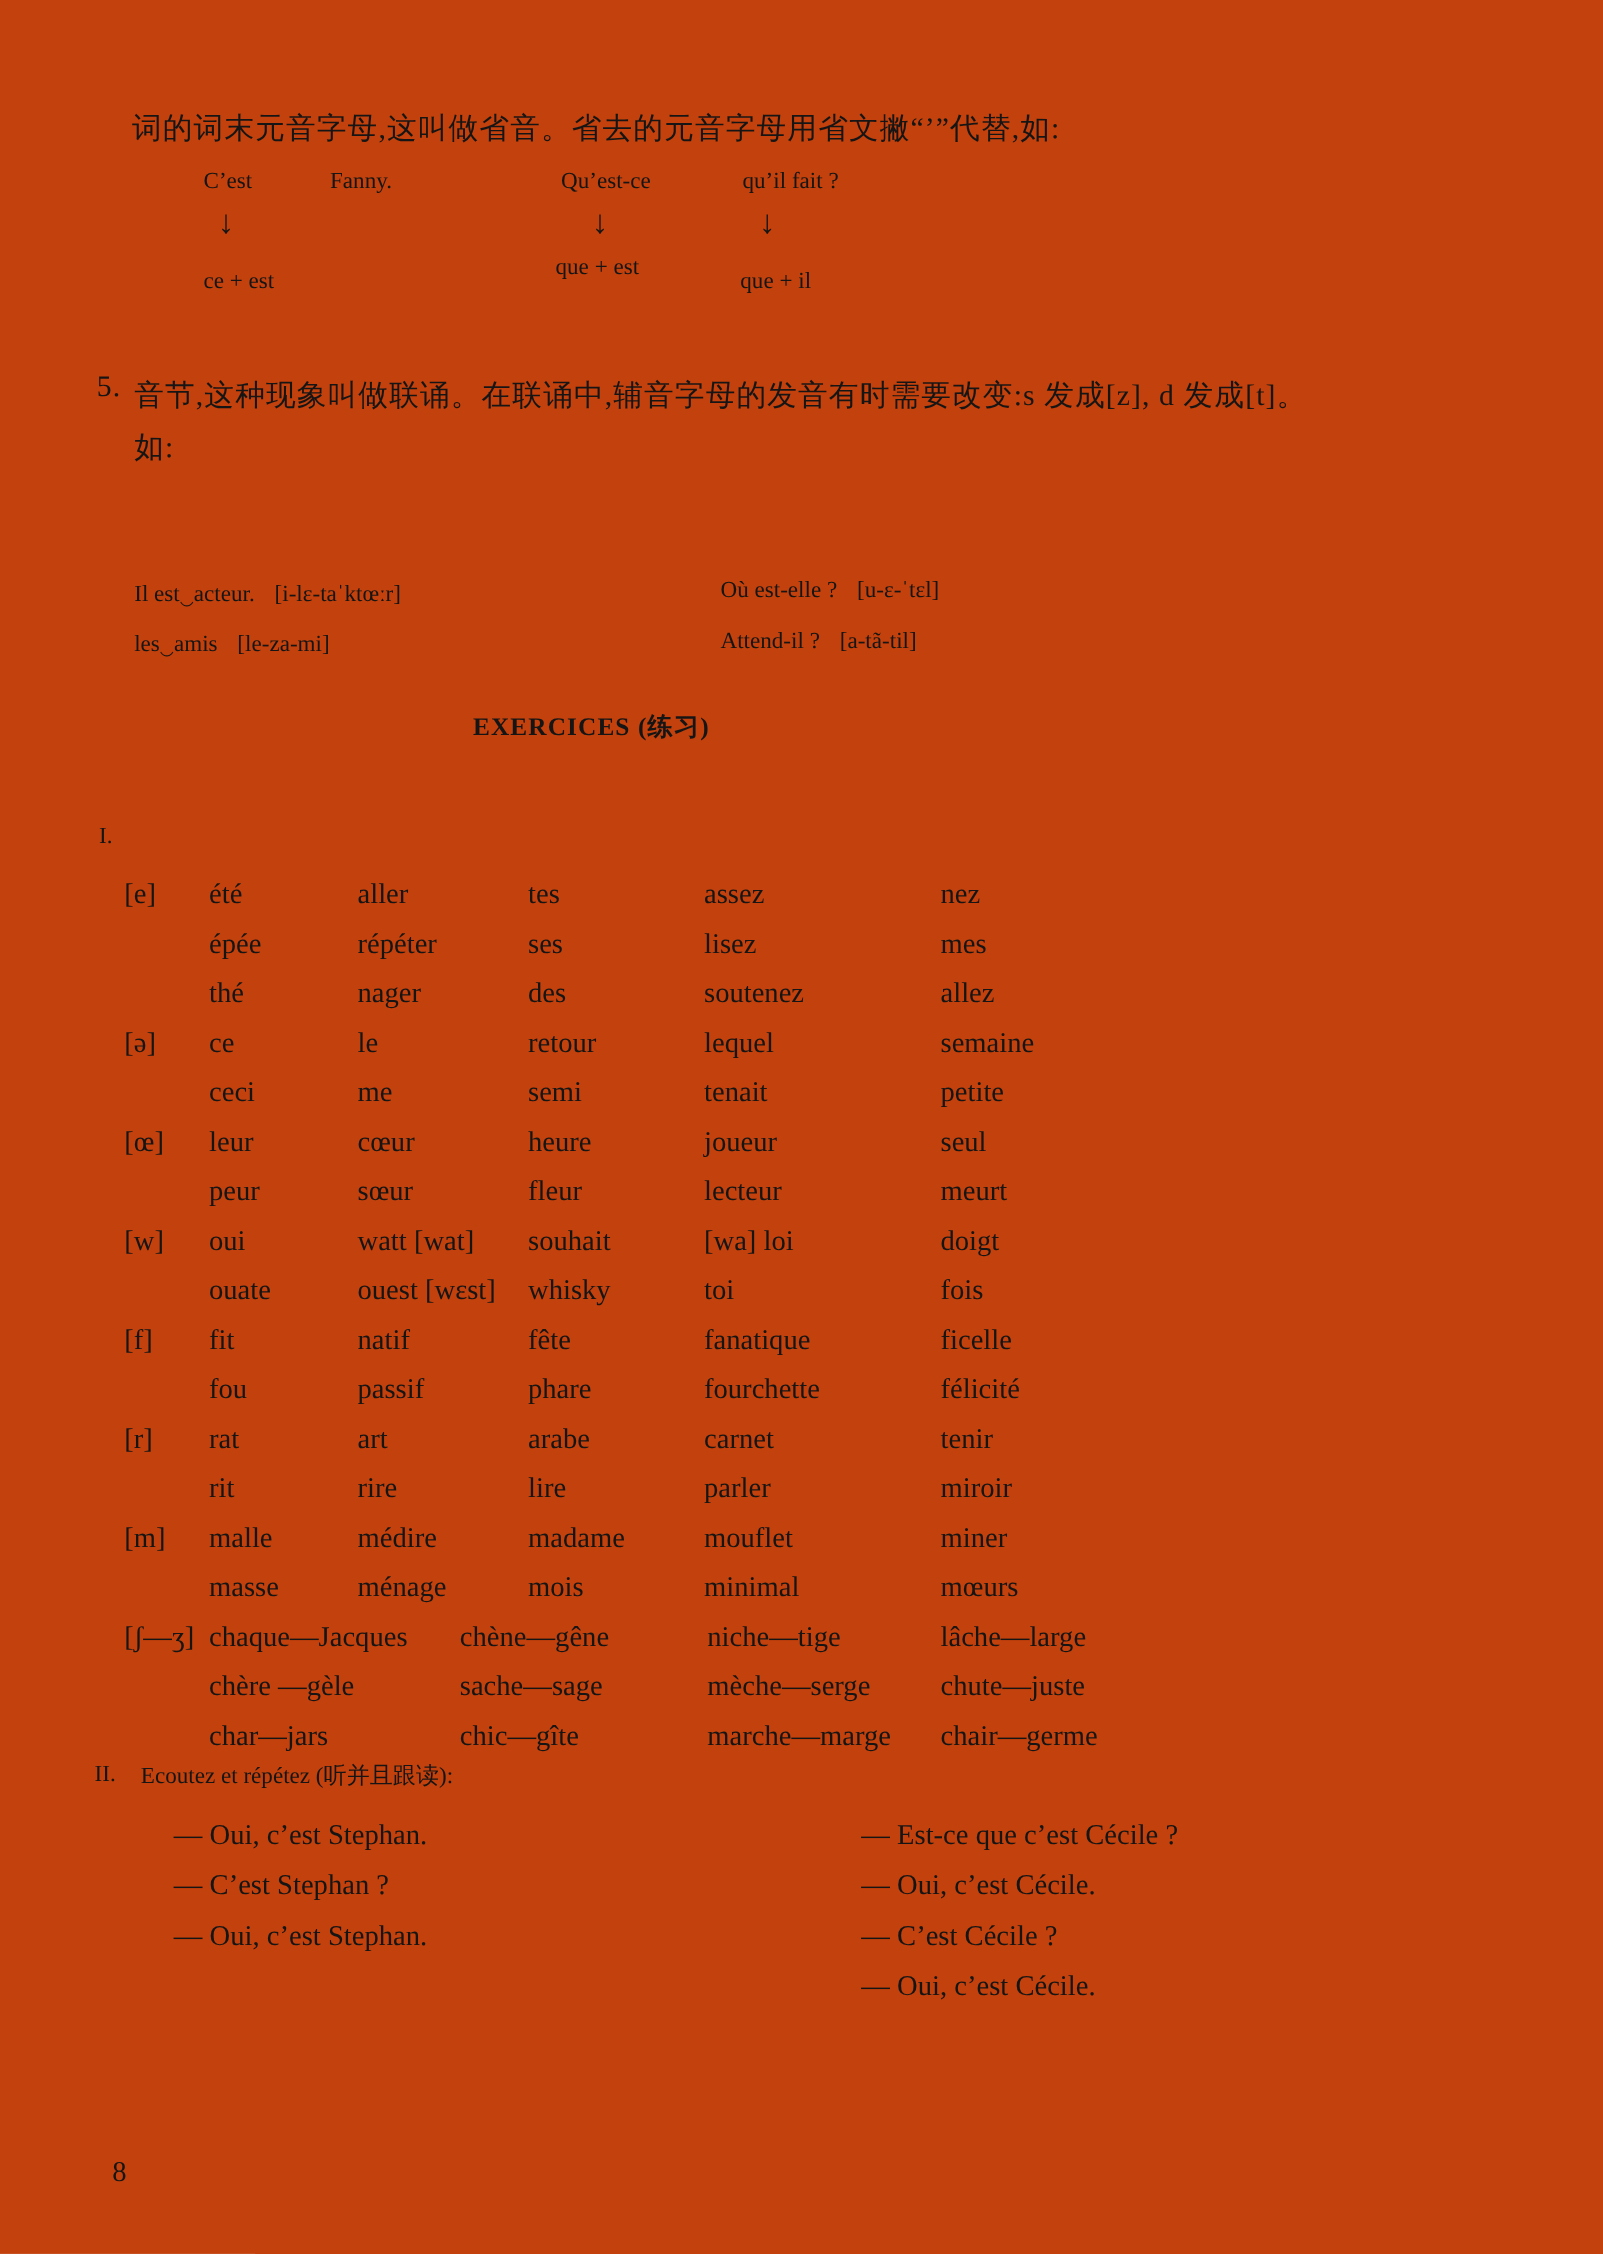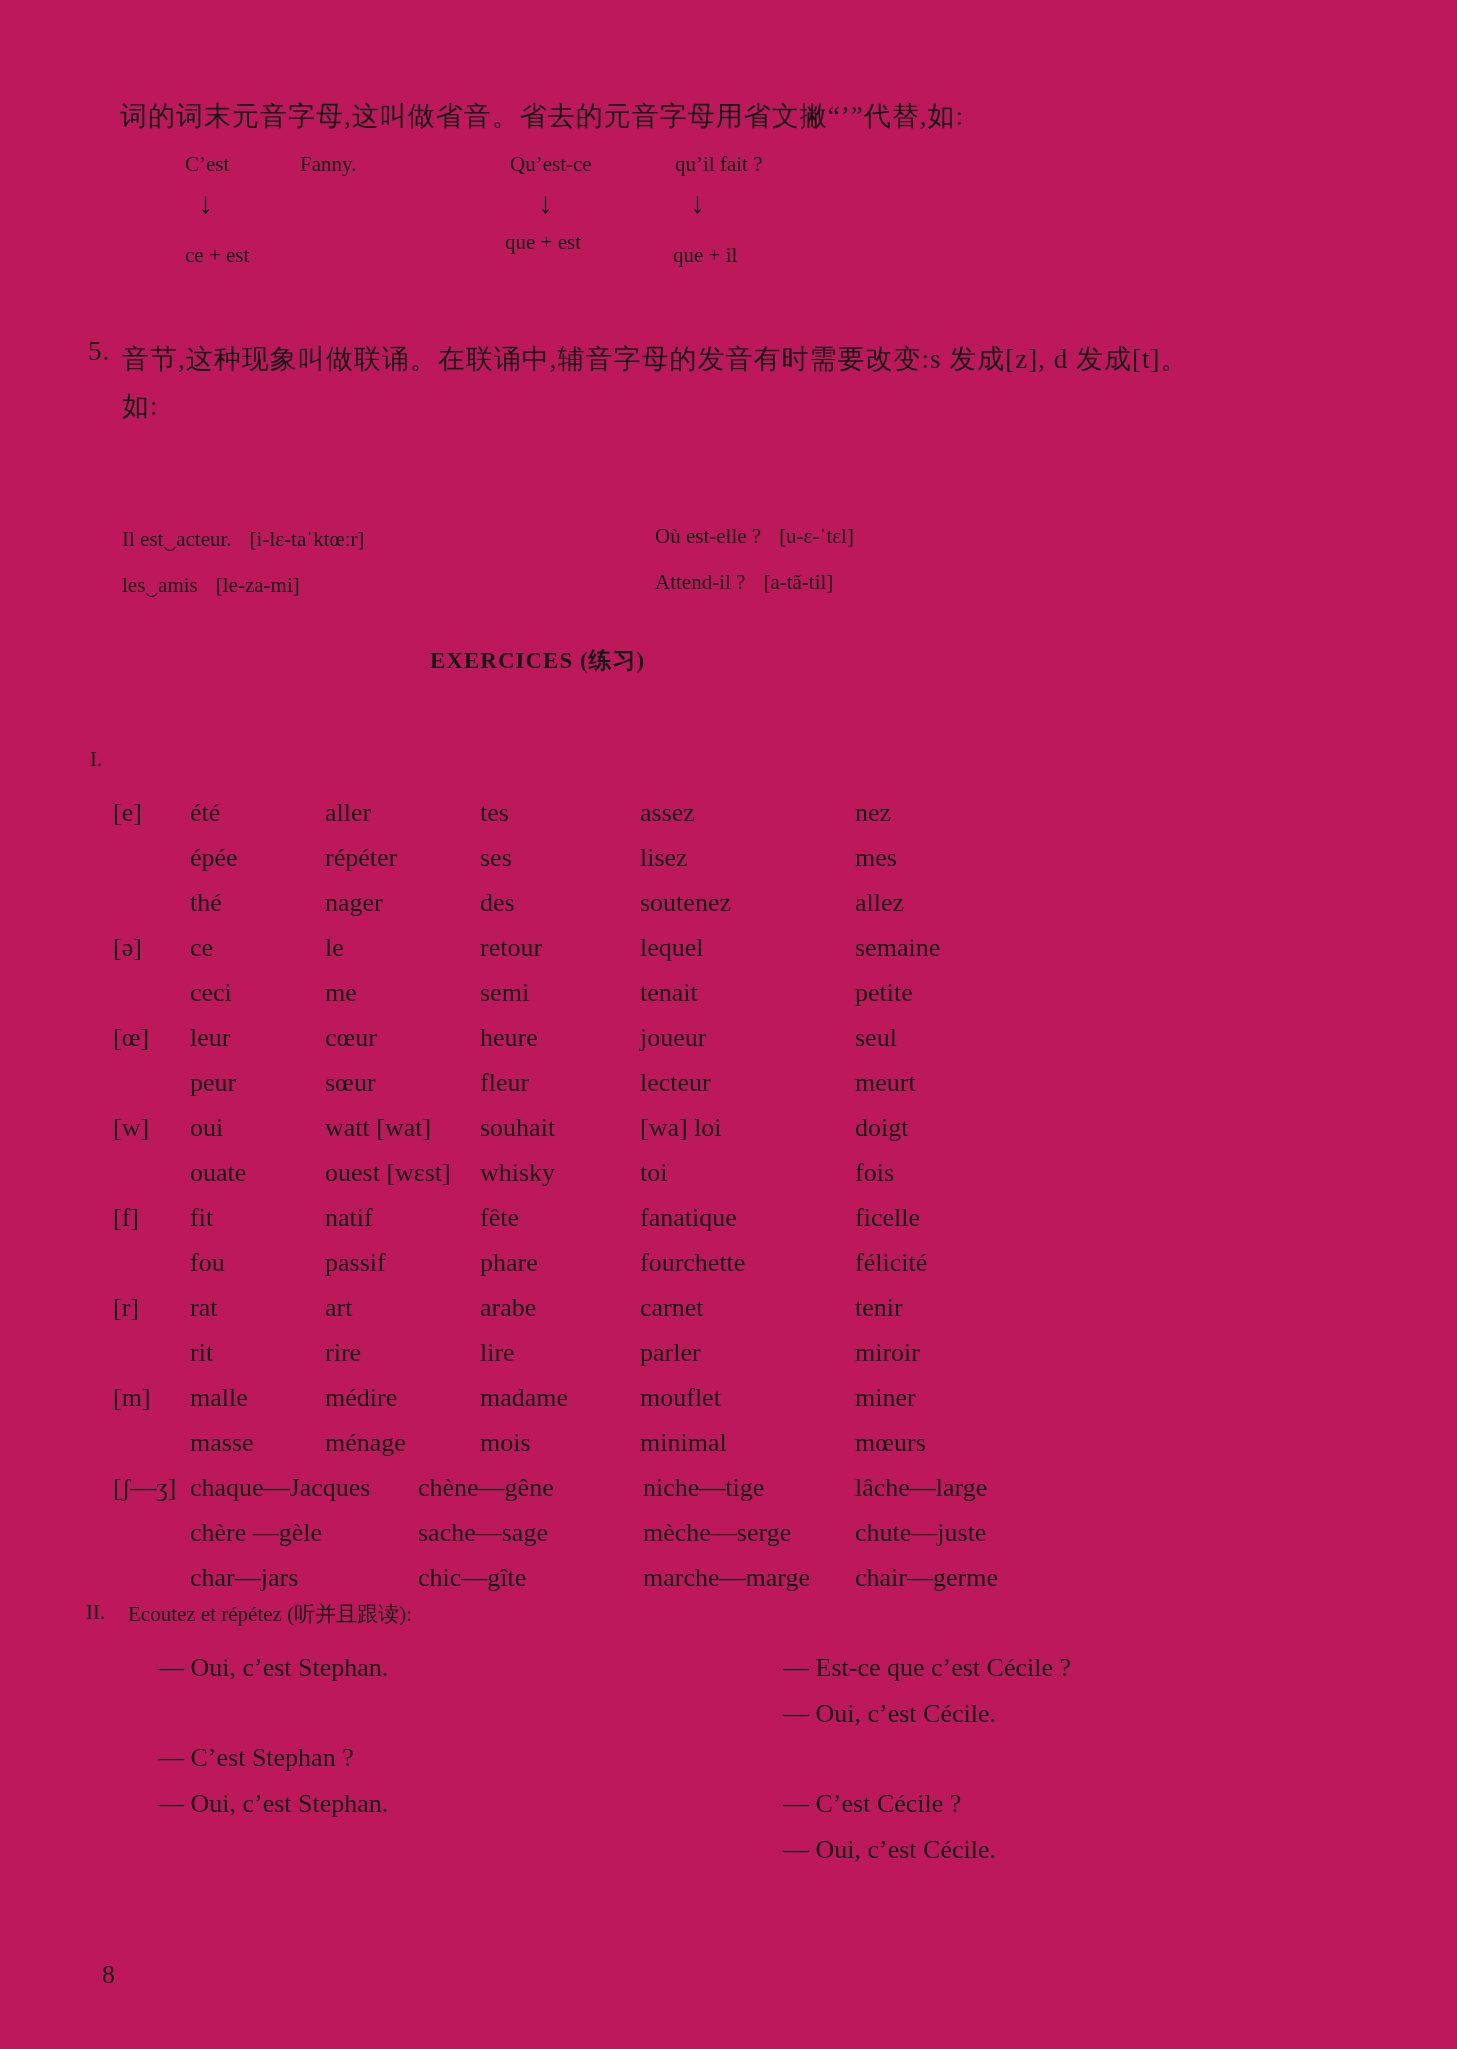--- a/index.html
+++ b/index.html
@@ -1,33 +1,33 @@
 <!DOCTYPE html>
 <html><head>
 <meta charset="utf-8">
 <style>
   html,body{margin:0;padding:0;background:#e9e9e9;}
   .page{
-    position:relative;width:1457px;height:2049px;background:#be185d;
+    position:relative;width:1457px;height:2049px;background:#c2410c;
     font-family:"Liberation Serif","DejaVu Serif",serif;color:#151515;
     overflow:hidden;
   }
   .abs{position:absolute;white-space:nowrap;}
   .cn{font-size:27px;letter-spacing:1px;}
   .fr{font-size:21px;}
   .arrow{font-size:30px;}
   .sec5-lines div{font-size:27px;letter-spacing:1px;line-height:47px;white-space:nowrap;}
   .ipa{margin-left:18px;}
   .heading{font-size:23px;font-weight:bold;letter-spacing:1px;}
   .grid{display:grid;grid-auto-rows:45px;font-size:26px;}
   .grid>div{line-height:45px;white-space:nowrap;}
   .wordgrid{grid-template-columns:77px 135px 155px 160px 215px auto;}
   .pairgrid{grid-template-columns:77px 228px 225px 212px auto;}
   .dialog div{font-size:26px;line-height:46px;white-space:nowrap;}
-  .dialog div.gap{margin-top:44px;}
+  .dialog div.gap{}
   .pagenum{font-size:26px;}
 </style>
 </head>
 <body>
 
 <div class="page">
 
   <div class="abs cn" style="left:120px;top:98px">词的词末元音字母,这叫做省音。省去的元音字母用省文撇“’”代替,如:</div>
 
   <span class="abs fr" style="left:185px;top:152px">C’est</span>

